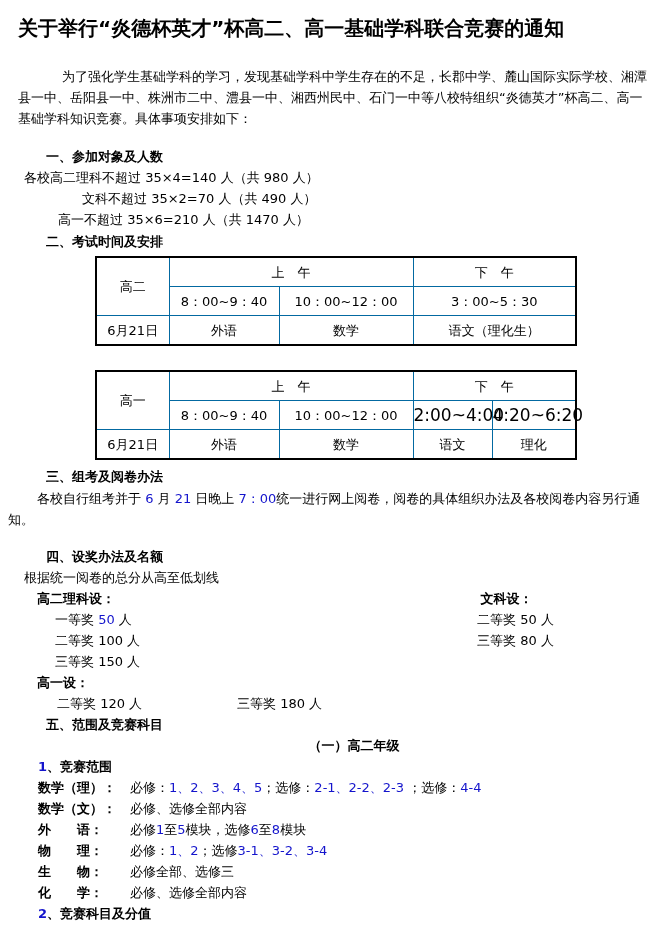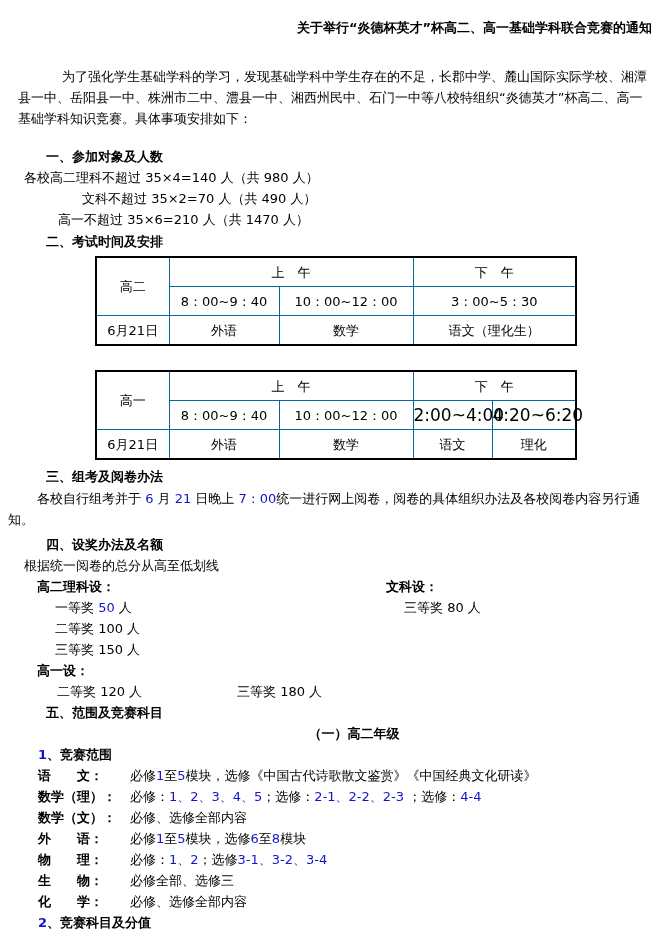--- a/index.html
+++ b/index.html
@@ -5,21 +5,21 @@
   html,body{margin:0;padding:0;background:#fff;}
   body{width:672px;height:934px;overflow:hidden;}
   .page{
     box-sizing:border-box;
     width:672px;height:934px;
     padding:12px 20px 0 18px;
     font-family:"DejaVu Sans","Liberation Sans",sans-serif;
     font-size:13px;line-height:21px;color:#000;background:#fff;
   }
   .doc-title{
-    text-align:right;font-weight:bold;font-size:13px;line-height:24px;
+    text-align:left;font-weight:bold;font-size:20px;line-height:24px;
     margin:4px 0 0 0;
   }
   .intro{margin:26px 0 0 0;text-indent:44px;}
   .h1{font-weight:bold;margin:17px 0 0 28px;}
   .h1.tight{margin-top:1px;}
   .line{margin:0;}
   .ind-a{margin-left:6px;}
   .ind-b{margin-left:64px;}
   .ind-c{margin-left:40px;}
   .num{color:#1414cc;}
@@ -27,24 +27,24 @@
     border-collapse:collapse;margin:4px 0 0 77px;
     table-layout:fixed;width:480px;
     border:2px solid #000;
   }
   table.sched td{
     border:1px solid #0369a1;text-align:center;vertical-align:middle;
     height:28px;padding:0;font-size:13px;
   }
   table.sched td.small{font-size:17px;}
   table.sched.second{margin-top:24px;}
-  .para3{margin:1px 0 4px -10px;text-indent:29px;}
+  .para3{margin:1px 0 16px -10px;text-indent:29px;}
   .prize-grid{display:flex;margin:0;}
   .prize-col{width:349px;}
-  .prize-col.right{width:260px;}
+  .prize-col.right{width:260px;text-align:center;}
   .bold-line{font-weight:bold;margin-left:19px;}
   .prize-line{margin-left:37px;}
   .g1-row{display:flex;margin:0 0 0 39px;}
   .g1-row .cell{width:180px;}
   .h2{font-weight:bold;margin:0 0 0 38px;text-align:center;}
   .h3{font-weight:bold;margin:0 0 0 20px;}
   .subject{margin:0 0 0 20px;}
   .slabel{font-weight:bold;display:inline-block;width:92px;}
 </style>
 </head>
@@ -133,41 +133,39 @@
 
       <div class="prize-line"><span>一等奖 </span><span class="num">50</span><span> 人</span></div>
           <div class="prize-line"><span>二等奖 100 人</span></div>
           <div class="prize-line"><span>三等奖 150 人</span></div>
         </div>
     </div>
     <div class="prize-col right">
       <div class="bold-line">文科设：</div>
       <div>
 
+          <div class="prize-line"><span>二等奖 50 人</span></div>
           <div class="prize-line"><span>三等奖 80 人</span></div>
         </div>
     </div>
   </div>
 
   <div class="bold-line">高一设：</div>
   <div class="g1-row">
 
       <div class="cell"><span>二等奖 120 人</span></div>
       <div class="cell"><span>三等奖 180 人</span></div>
     </div>
 
   <div class="h1 tight" style="margin-top:0">五、范围及竞赛科目</div>
   <div class="h2">（一）高二年级</div>
   <div class="h3"><span class="num">1</span><span>、竞赛范围</span></div>
 
   <div>
 
-      <div class="subject">
-        <span class="slabel">语　　文：</span><span><span>必修</span><span class="num">1</span><span>至</span><span class="num">5</span><span>模块，选修《中国古代诗歌散文鉴赏》《中国经典文化研读》</span></span>
-      </div>
 
       <div class="subject">
         <span class="slabel">数学（理）：</span><span><span>必修：</span><span class="num">1、2、3、4、5</span><span>；选修：</span><span class="num">2-1、2-2、2-3</span><span> ；选修：</span><span class="num">4-4</span></span>
       </div>
 
       <div class="subject">
         <span class="slabel">数学（文）：</span><span><span>必修、选修全部内容</span></span>
       </div>
 
       <div class="subject">

